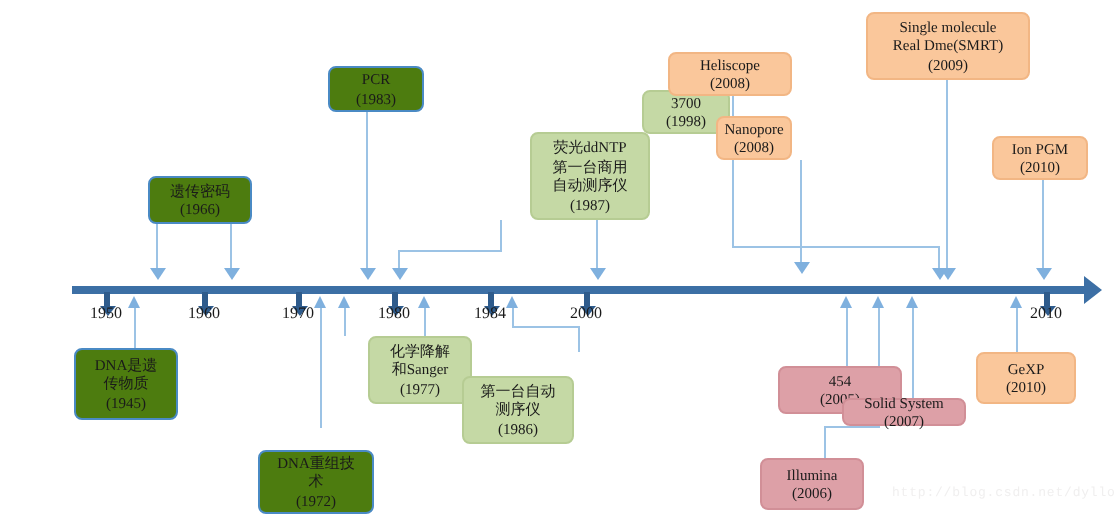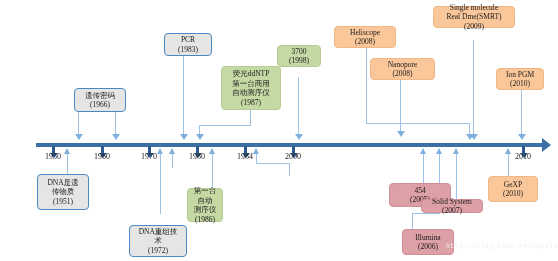--- a/index.html
+++ b/index.html
@@ -69,22 +69,22 @@
     font-size: 7.5px;
     line-height: 9.5px;
     color: #1a1a1a;
     padding: 2px 3px;
     display: flex;
     flex-direction: column;
     justify-content: center;
     align-items: center;
     white-space: pre-line;
   }
-  .box.blue   { background: #e5e5e5; border: 1px solid #4A8AC4; }
-  .box.green  { background: #C5D9A5; border: 1px solid #B6CC93; }
+  .box.blue   { background: #4d7c0f; border: 1px solid #4A8AC4; }
+  .box.green  { background: #C5D9A5; border: 1px solid #B6CC93; margin-left: 44px; }
   .box.orange { background: #FAC79B; border: 1px solid #F2B684; }
   .box.pink   { background: #DDA0A7; border: 1px solid #D18F97; }
   
   .seg {
     position: absolute;
     background: #9CC3E5;
   }
   .seg.v { width: 1.4px; }
   .seg.h { height: 1.4px; }
   .arrow-down {
@@ -207,51 +207,54 @@
 第一台商用
 自动测序仪
 (1987)</div>
 
   <div class="box green" style="left:277px; top:45px;  width:44px; height:22px">3700
 (1998)</div>
 
   <div class="box orange" style="left:334px; top:26px;  width:62px; height:22px">Heliscope
 (2008)</div>
 
-  <div class="box orange" style="left:370px; top:58px;  width:65px; height:22px">Nanopore
+  <div class="box orange" style="left:358px; top:58px;  width:38px; height:22px">Nanopore
 (2008)</div>
 
-  <div class="box orange" style="left:433px; top:6px;   width:82px; height:22px">Single molecule
+  <div class="box orange" style="left:433px; top:6px;   width:82px; height:34px">Single molecule
 Real Dme(SMRT)
 (2009)</div>
 
   <div class="box orange" style="left:496px; top:68px;  width:48px; height:22px">Ion PGM
 (2010)</div>
 
   <div class="box blue" style="left:37px;  top:174px; width:52px; height:36px">DNA是遗
 传物质
-(1951)</div>
-
+(1945)</div>
+
+  <div class="box green" style="left:140px; top:168px; width:52px; height:34px">化学降解
+和Sanger
+(1977)</div>
 
   <div class="box blue" style="left:129px; top:225px; width:58px; height:32px">DNA重组技
 术
 (1972)</div>
 
-  <div class="box green" style="left:187px; top:188px; width:36px; height:34px">第一台自动
+  <div class="box green" style="left:187px; top:188px; width:56px; height:34px">第一台自动
 测序仪
 (1986)</div>
 
 
   <div class="box pink" style="left:389px; top:183px; width:62px; height:24px">454
 (2005)</div>
 
   <div class="box pink" style="left:421px; top:199px; width:62px; height:14px">Solid System
 (2007)</div>
 
-  <div class="box pink" style="left:402px; top:229px; width:52px; height:26px">Illumina
+  <div class="box pink" style="left:380px; top:229px; width:52px; height:26px">Illumina
 (2006)</div>
 
   <div class="box orange" style="left:488px; top:176px; width:50px; height:26px">GeXP
 (2010)</div>
 
   <div class="watermark" style="left:446px; top:243px">http://blog.csdn.net/dyllove98</div>
 
 </div>
 
 </body></html>

